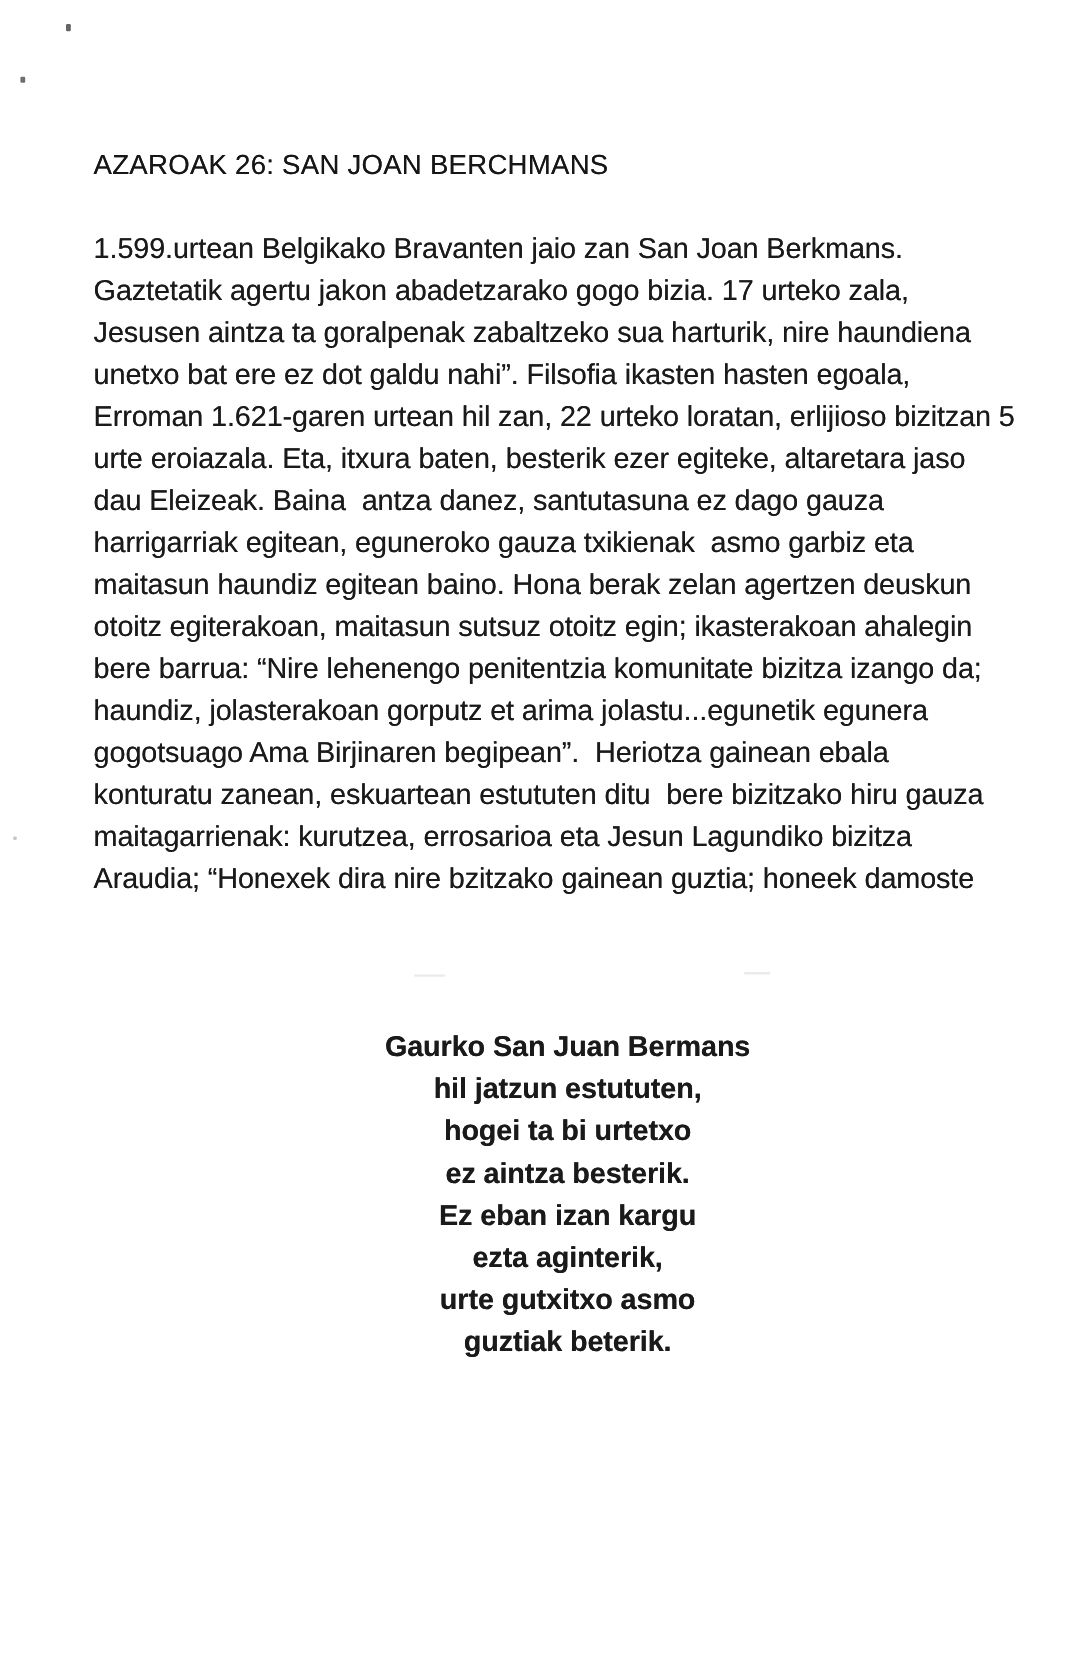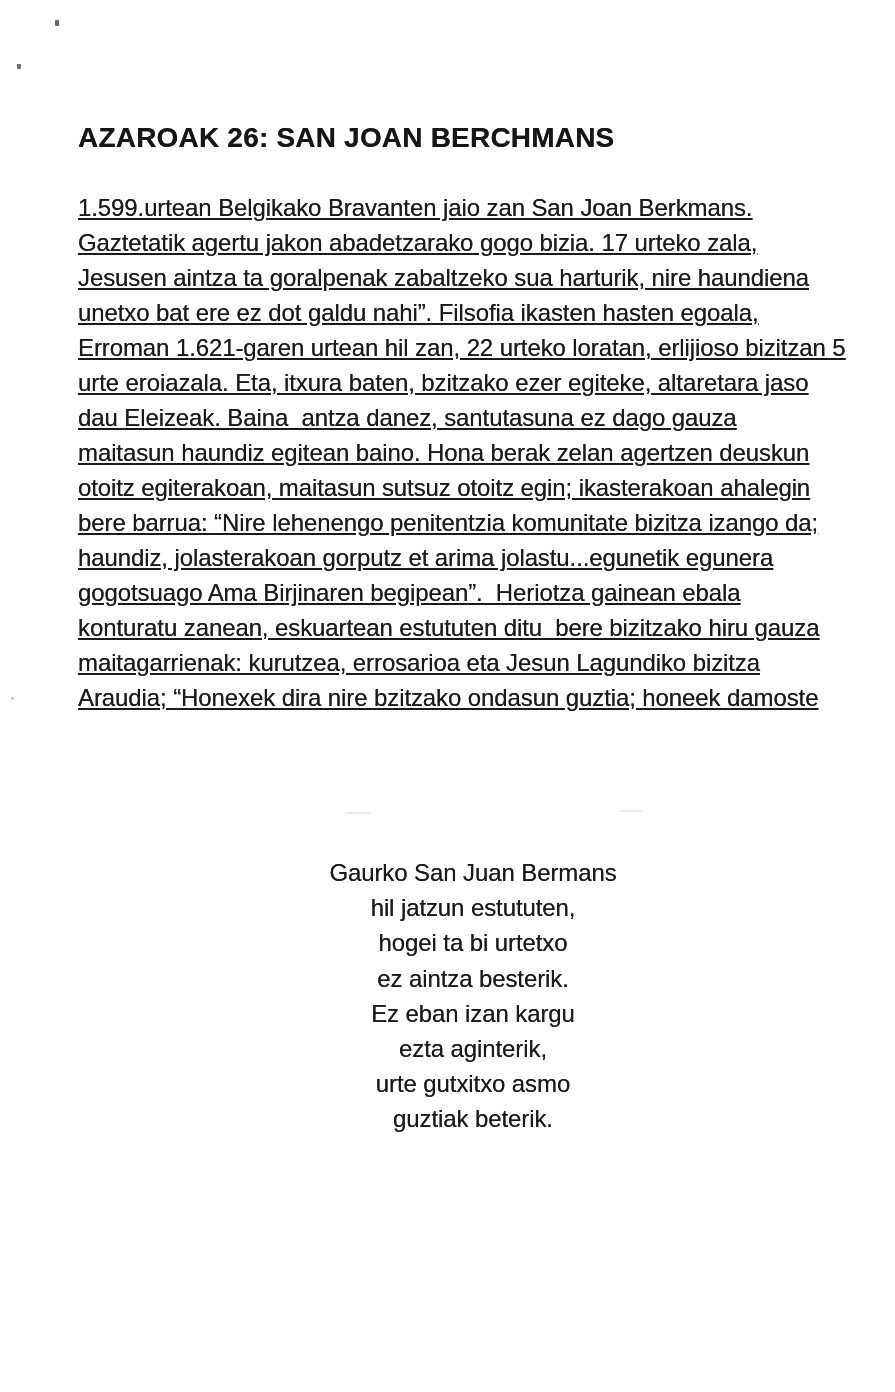--- a/index.html
+++ b/index.html
@@ -14,49 +14,49 @@
     background: #ffffff;
     font-family: "Liberation Sans", sans-serif;
     color: #1a1a1a;
     overflow: hidden;
   }
   .doc-title {
     position: absolute;
     left: 78px;
     top: 120px;
     margin: 0;
-    font-size: 28px;
-    font-weight: 700;
+    font-size: 23px;
+    font-weight: 400;
     line-height: 35px;
     letter-spacing: 0.2px;
     white-space: pre;
     color: #161616;
     text-shadow: 0 0 0.5px #3a3a3a;
   }
   .paragraph {
     position: absolute;
     left: 78px;
     top: 190px;
     width: 800px;
   }
   .para-line {
     font-size: 24px;
     line-height: 35px;
     letter-spacing: -0.1px;
     white-space: pre;
     color: #1a1a1a;
     text-shadow: 0 0 0.5px #444;
-    text-decoration: underline;
   }
   .poem {
     position: absolute;
     left: 78px;
     top: 855px;
     width: 790px;
     text-align: center;
+    font-weight: bold;
   }
   .poem-line {
     font-size: 24px;
     line-height: 35.2px;
     letter-spacing: -0.1px;
     white-space: pre;
     color: #1a1a1a;
     text-shadow: 0 0 0.5px #444;
   }
   .speck {
@@ -88,30 +88,31 @@
   <span class="smudge m2"></span>
 
   <h1 class="doc-title">AZAROAK 26: SAN JOAN BERCHMANS</h1>
 
   <div class="paragraph">
       <div class="para-line">1.599.urtean Belgikako Bravanten jaio zan San Joan Berkmans.</div>
       <div class="para-line">Gaztetatik agertu jakon abadetzarako gogo bizia. 17 urteko zala,</div>
       <div class="para-line">Jesusen aintza ta goralpenak zabaltzeko sua harturik, nire haundiena</div>
       <div class="para-line">unetxo bat ere ez dot galdu nahi”. Filsofia ikasten hasten egoala,</div>
       <div class="para-line">Erroman 1.621-garen urtean hil zan, 22 urteko loratan, erlijioso bizitzan 5</div>
-      <div class="para-line">urte eroiazala. Eta, itxura baten, bzitzako ezer egiteke, altaretara jaso</div>
+      <div class="para-line">urte eroiazala. Eta, itxura baten, besterik ezer egiteke, altaretara jaso</div>
       <div class="para-line">dau Eleizeak. Baina  antza danez, santutasuna ez dago gauza</div>
+      <div class="para-line">harrigarriak egitean, eguneroko gauza txikienak  asmo garbiz eta</div>
       <div class="para-line">maitasun haundiz egitean baino. Hona berak zelan agertzen deuskun</div>
       <div class="para-line">otoitz egiterakoan, maitasun sutsuz otoitz egin; ikasterakoan ahalegin</div>
       <div class="para-line">bere barrua: “Nire lehenengo penitentzia komunitate bizitza izango da;</div>
       <div class="para-line">haundiz, jolasterakoan gorputz et arima jolastu...egunetik egunera</div>
       <div class="para-line">gogotsuago Ama Birjinaren begipean”.  Heriotza gainean ebala</div>
       <div class="para-line">konturatu zanean, eskuartean estututen ditu  bere bizitzako hiru gauza</div>
       <div class="para-line">maitagarrienak: kurutzea, errosarioa eta Jesun Lagundiko bizitza</div>
-      <div class="para-line">Araudia; “Honexek dira nire bzitzako ondasun guztia; honeek damoste</div>
+      <div class="para-line">Araudia; “Honexek dira nire bzitzako gainean guztia; honeek damoste</div>
     </div>
 
   <div class="poem">
       <div class="poem-line">Gaurko San Juan Bermans</div>
       <div class="poem-line">hil jatzun estututen,</div>
       <div class="poem-line">hogei ta bi urtetxo</div>
       <div class="poem-line">ez aintza besterik.</div>
       <div class="poem-line">Ez eban izan kargu</div>
       <div class="poem-line">ezta aginterik,</div>
       <div class="poem-line">urte gutxitxo asmo</div>

